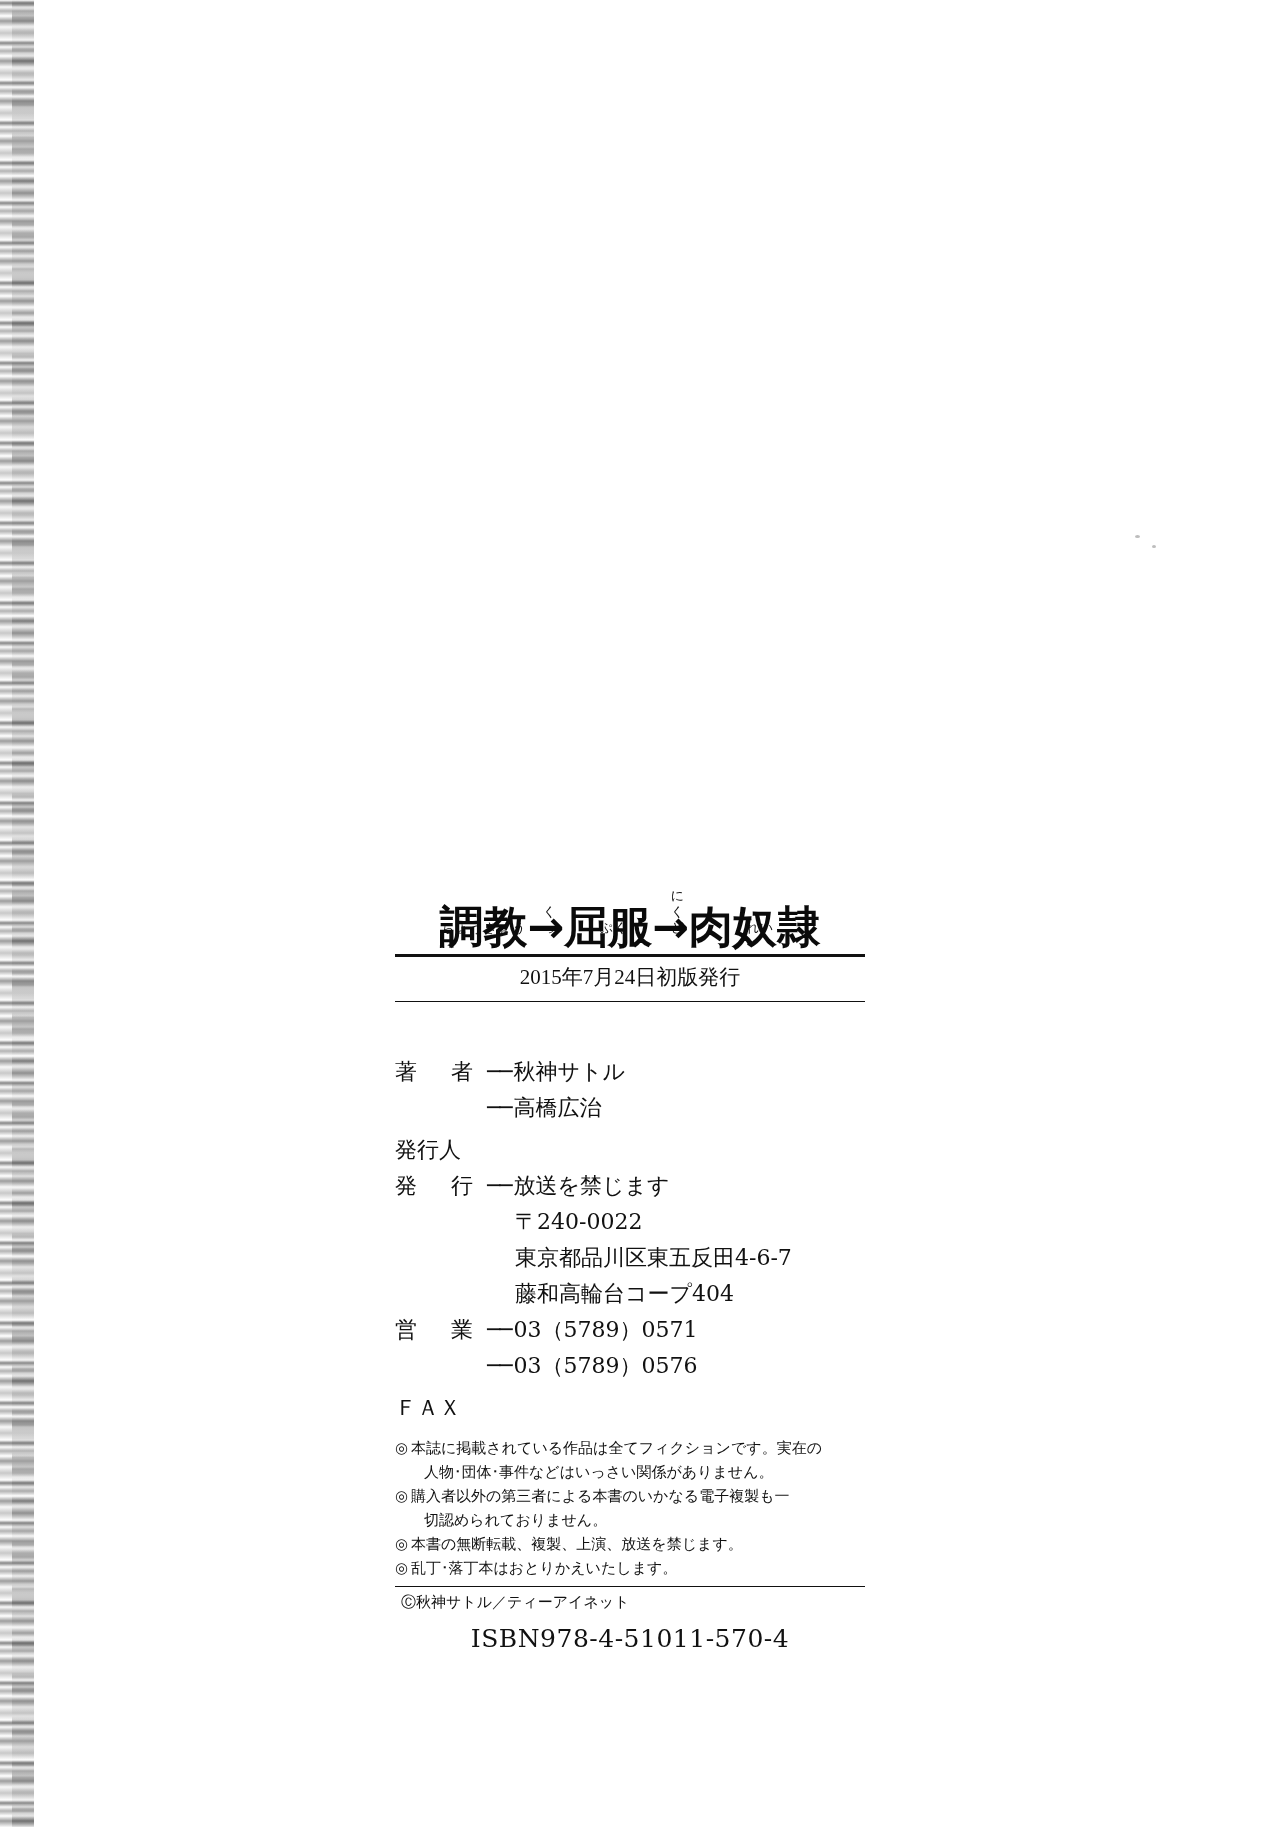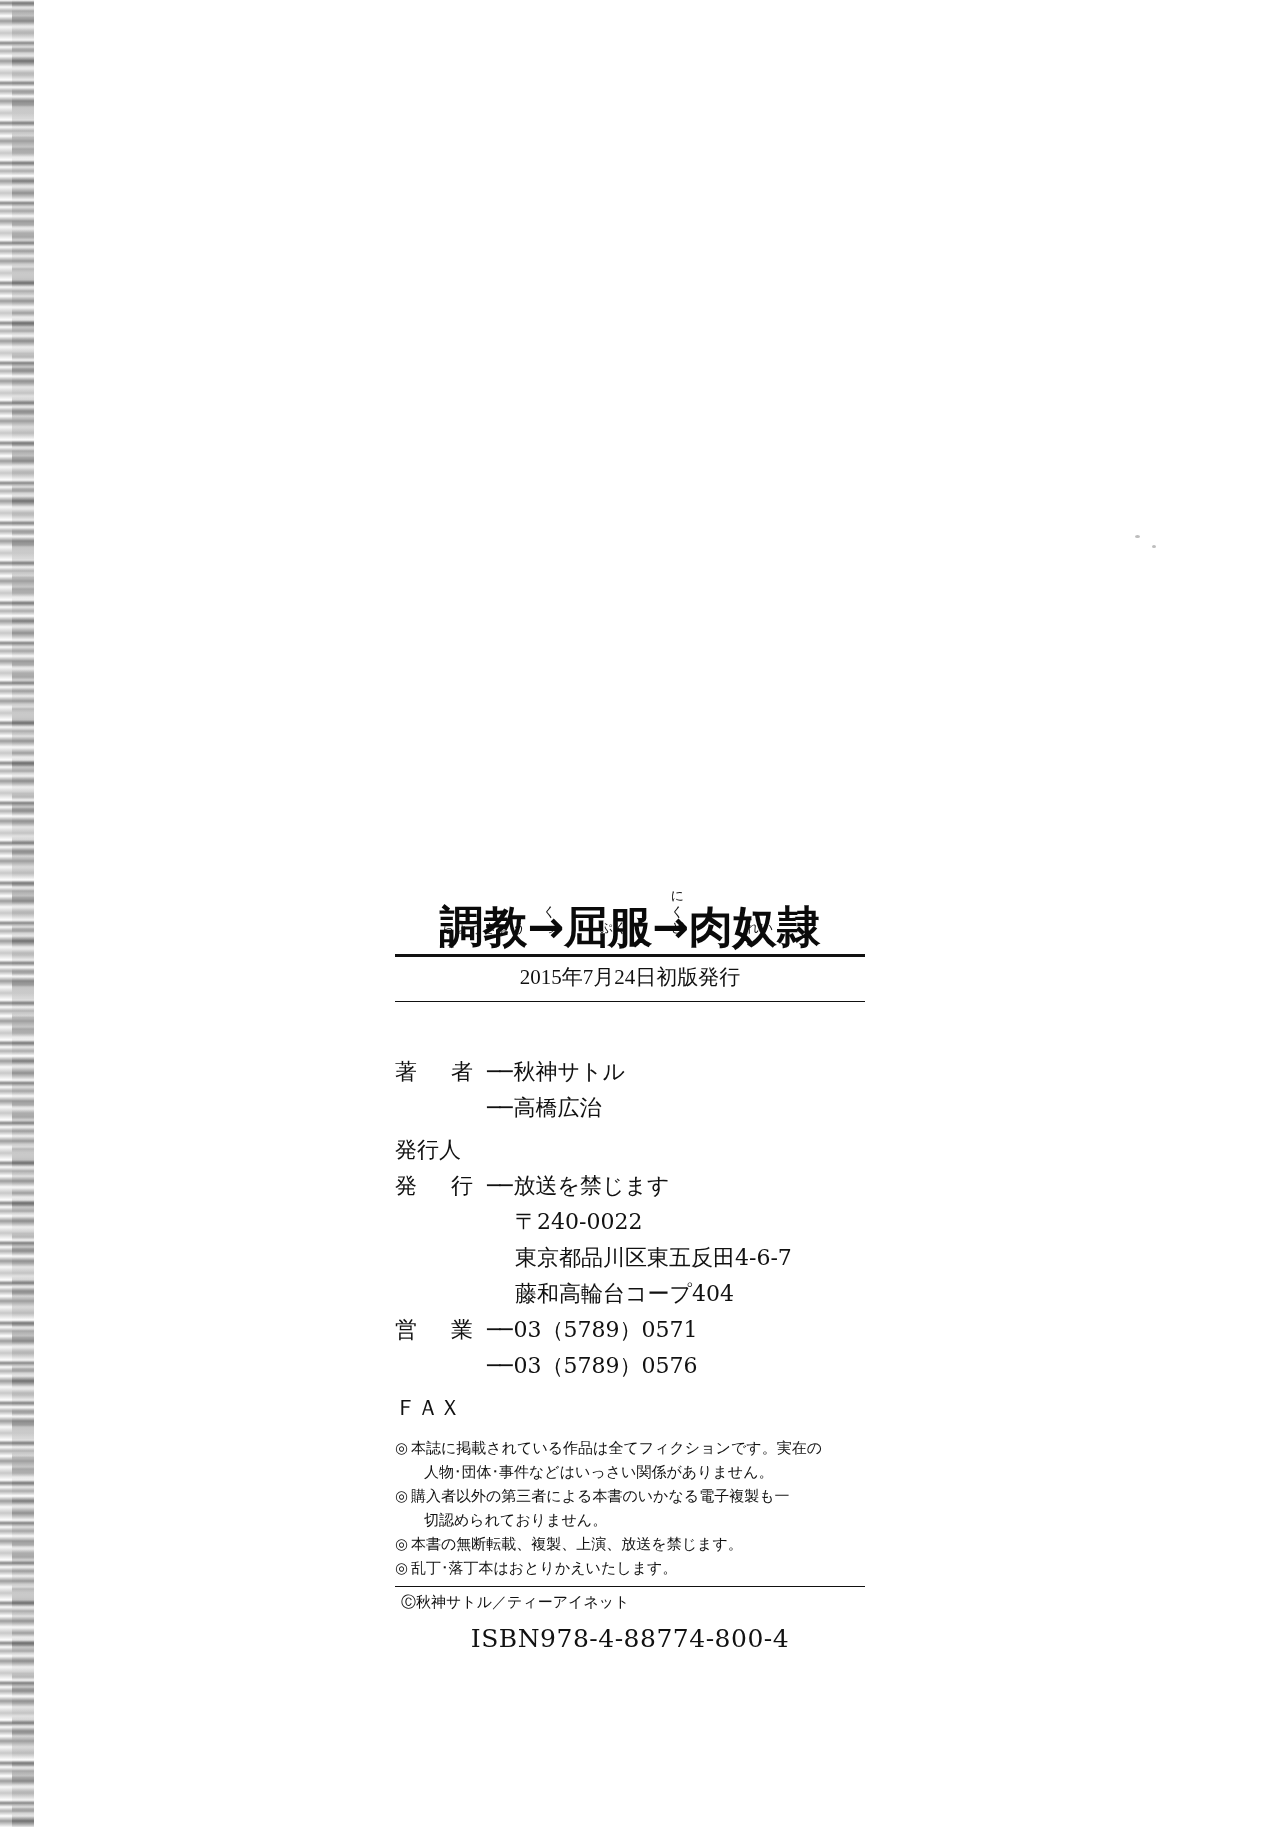--- a/index.html
+++ b/index.html
@@ -267,15 +267,15 @@
         <span>乱丁･落丁本はおとりかえいたします。</span>
       </span>
     </div>
 
   </div>
 
   <div class="rule-thin"></div>
 
   <div class="copyright">Ⓒ秋神サトル／ティーアイネット</div>
 
-  <div class="isbn">ISBN978-4-88774-800-4</div>
+  <div class="isbn">ISBN978-4-51011-570-4</div>
 
 </div>
 
 </body></html>

